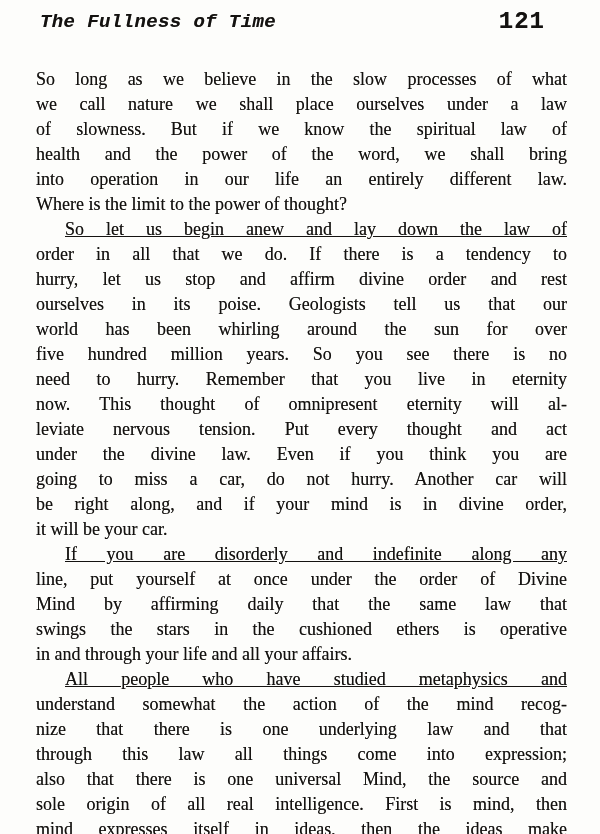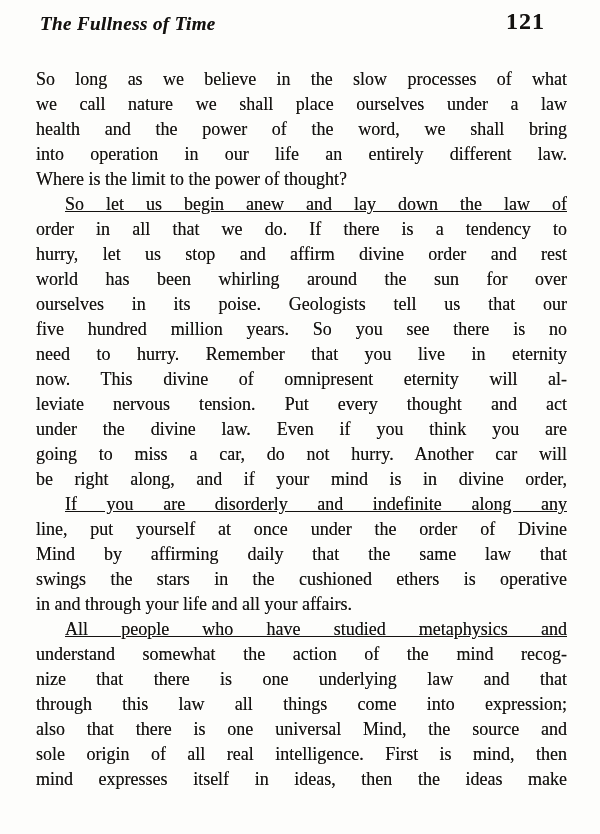--- a/index.html
+++ b/index.html
@@ -15,22 +15,23 @@
     overflow: hidden;
     font-family: "Liberation Serif", "DejaVu Serif", serif;
     color: #141210;
   }
   .inner {
     padding: 8px 33px 0 36px;
   }
   .header {
     display: flex;
     justify-content: space-between;
-    align-items: flex-end;
+    align-items: center;
     padding-left: 4px;
+    font-family: Liberation Mono, monospace;
   }
   .book-title {
     font-style: italic;
     font-weight: 700;
     font-size: 19px;
     letter-spacing: 0.4px;
     text-shadow: 0 0 0.5px rgba(20,18,16,0.55);
   }
   .page-number {
     font-weight: 700;
@@ -70,37 +71,39 @@
 <div class="page">
   <div class="inner">
     <div class="header">
       <span class="book-title">The Fullness of Time</span>
       <span class="page-number">121</span>
     </div>
     <div class="page-body">
         <div class="para">
           <div class="line">So long as we believe in the slow processes of what</div>
           <div class="line">we call nature we shall place ourselves under a law</div>
+          <div class="line">of slowness. But if we know the spiritual law of</div>
           <div class="line">health and the power of the word, we shall bring</div>
           <div class="line">into operation in our life an entirely different law.</div>
           <div class="line last">Where is the limit to the power of thought?</div>
         </div>
         <div class="para">
           <div class="line indent">So let us begin anew and lay down the law of</div>
           <div class="line">order in all that we do. If there is a tendency to</div>
           <div class="line">hurry, let us stop and affirm divine order and rest</div>
+          <div class="line">ourselves in its poise. Geologists tell us that our</div>
           <div class="line">world has been whirling around the sun for over</div>
-          <div class="line">ourselves in its poise. Geologists tell us that our</div>
           <div class="line">five hundred million years. So you see there is no</div>
           <div class="line">need to hurry. Remember that you live in eternity</div>
-          <div class="line">now. This divine of omnipresent eternity will al-</div>
+          <div class="line">now. This thought of omnipresent eternity will al-</div>
           <div class="line">leviate nervous tension. Put every thought and act</div>
           <div class="line">under the divine law. Even if you think you are</div>
           <div class="line">going to miss a car, do not hurry. Another car will</div>
           <div class="line">be right along, and if your mind is in divine order,</div>
+          <div class="line last">it will be your car.</div>
         </div>
         <div class="para">
           <div class="line indent">If you are disorderly and indefinite along any</div>
           <div class="line">line, put yourself at once under the order of Divine</div>
           <div class="line">Mind by affirming daily that the same law that</div>
           <div class="line">swings the stars in the cushioned ethers is operative</div>
           <div class="line last">in and through your life and all your affairs.</div>
         </div>
         <div class="para">
           <div class="line indent">All people who have studied metaphysics and</div>

